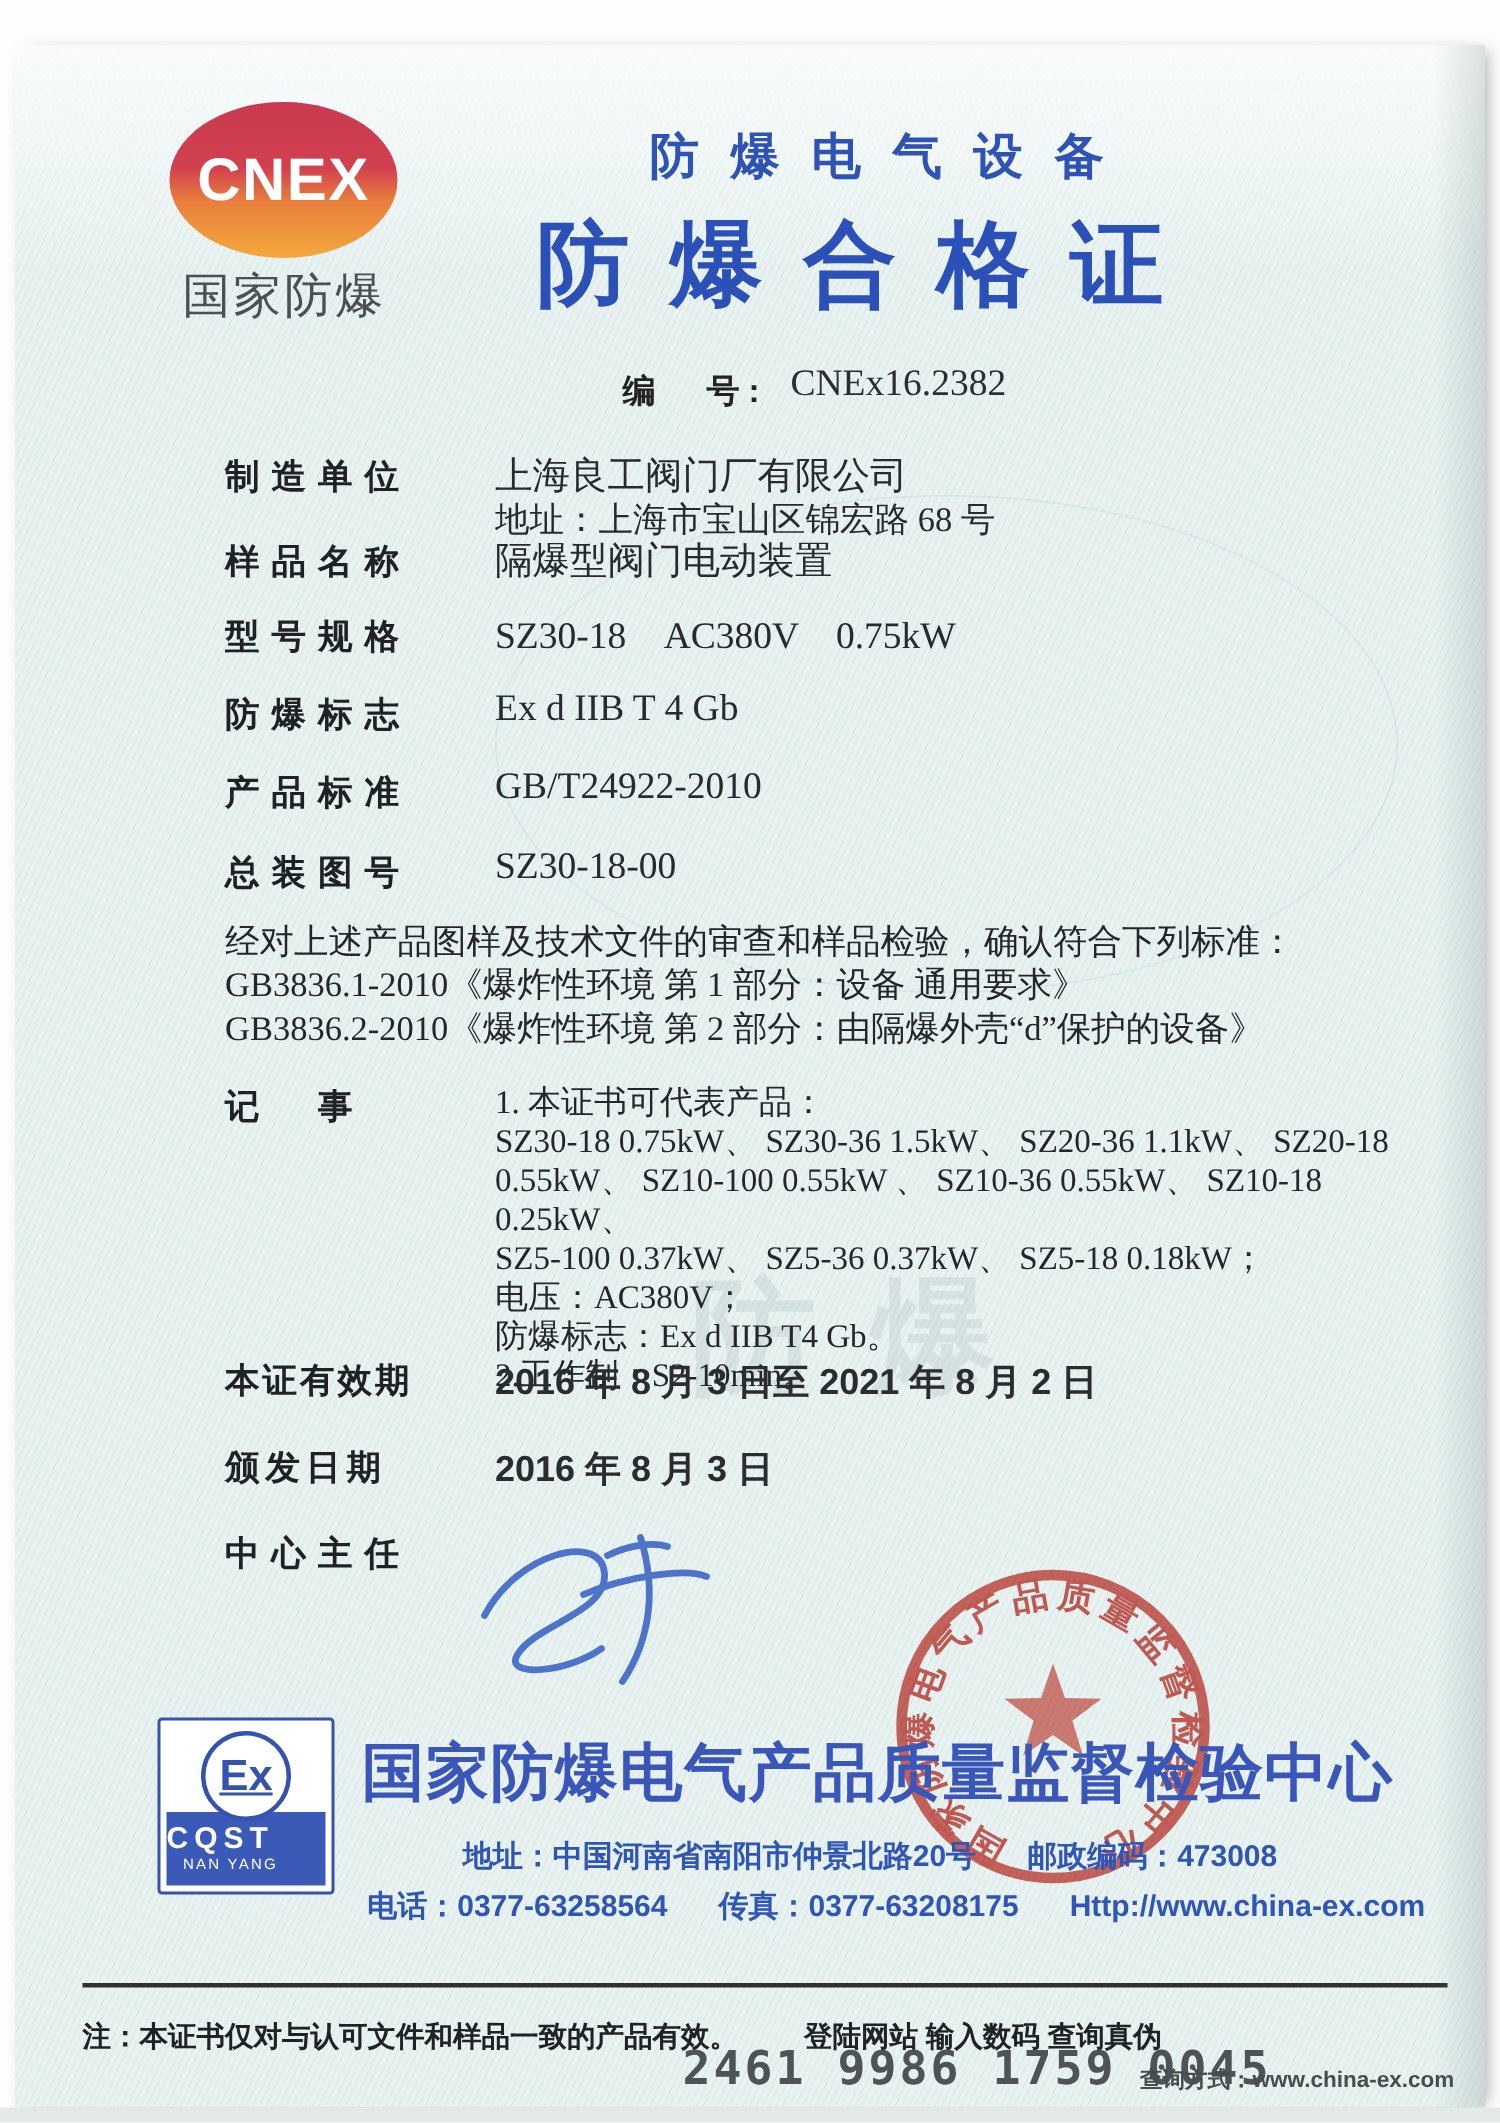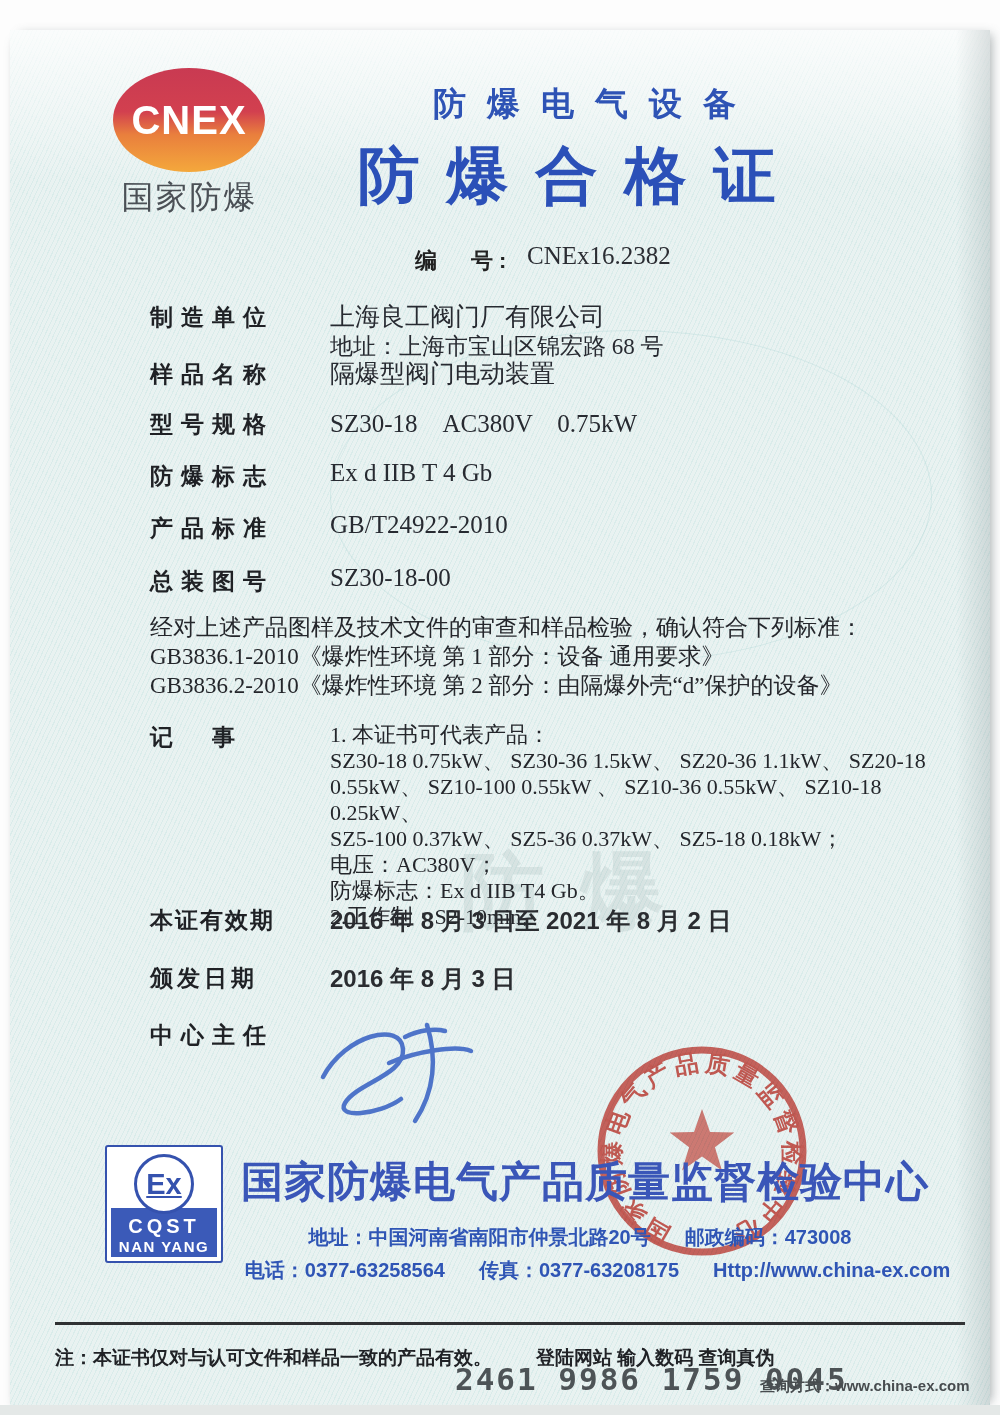--- a/index.html
+++ b/index.html
@@ -58,23 +58,23 @@
   .stamp text{fill:#cf473f;font-size:24px;font-weight:700;text-anchor:middle;font-family:"Liberation Sans",sans-serif;}
 
   
   .watermark{left:450px;top:805px;font-size:84px;font-weight:700;letter-spacing:36px;color:rgba(152,174,175,.22);}
   .curve{left:320px;top:300px;width:600px;height:330px;border:1.5px solid rgba(150,205,205,.25);border-radius:50%;}
 
   
   .ex-badge{left:95px;top:1115px;width:118px;height:118px;background:#fff;border:2px solid #3552ae;border-radius:3px;box-sizing:border-box;}
   .ex-circle{position:absolute;left:50%;top:7px;transform:translateX(-50%);width:60px;height:60px;border:3px solid #3552ae;border-radius:50%;background:#fff;z-index:2;display:flex;align-items:center;justify-content:center;box-sizing:border-box;}
   .ex-circle span{color:#3552ae;font-size:29px;font-weight:800;text-decoration:underline;}
-  .ex-bottom{position:absolute;left:4px;right:4px;bottom:4px;height:49px;background:#3b5ab8;color:#fff;text-align:center;z-index:1;}
+  .ex-bottom{position:absolute;left:4px;right:4px;bottom:4px;height:49px;background:#3b5ab8;color:#fff;z-index:1;}
   .ex-bottom .l1{font-size:20px;letter-spacing:4px;margin-top:7px;font-weight:600;}
-  .ex-bottom .l2{font-size:15px;letter-spacing:1.5px;font-weight:700;}
+  .ex-bottom .l2{font-size:10px;letter-spacing:1.5px;font-weight:400;padding-left:11px;}
 
   .org-name{left:222px;top:1124px;width:706px;text-align:center;font-size:42px;font-weight:700;color:#3a56b8;letter-spacing:1px;}
   .org-line1{left:220px;top:1194px;width:700px;text-align:center;font-size:20px;font-weight:700;color:#2f55b5;}
   .org-line2{left:215px;top:1227px;width:745px;text-align:center;font-size:20px;font-weight:700;color:#2f55b5;}
   .org-line1 .gap,.org-line2 .gap{display:inline-block;width:34px;}
 
   
   .divider{left:45px;top:1292px;width:910px;height:3px;background:#2f3133;}
   .foot-note{left:45px;top:1315px;font-size:19px;font-weight:600;color:#202226;}
   .foot-note .hint{margin-left:44px;}

